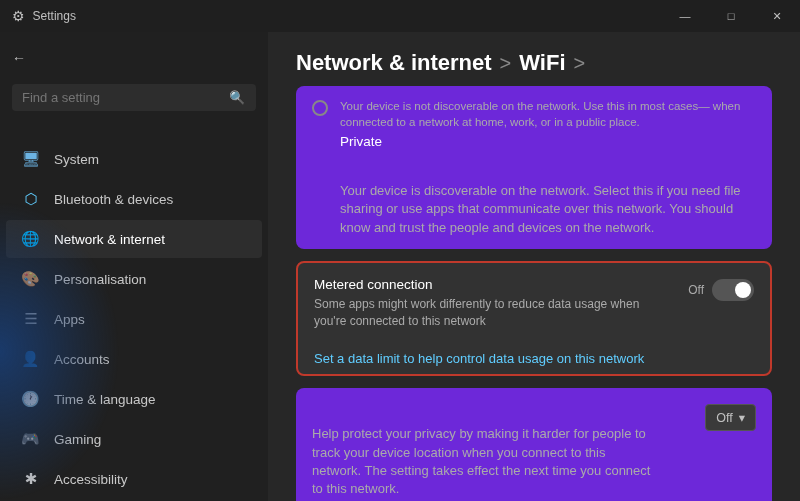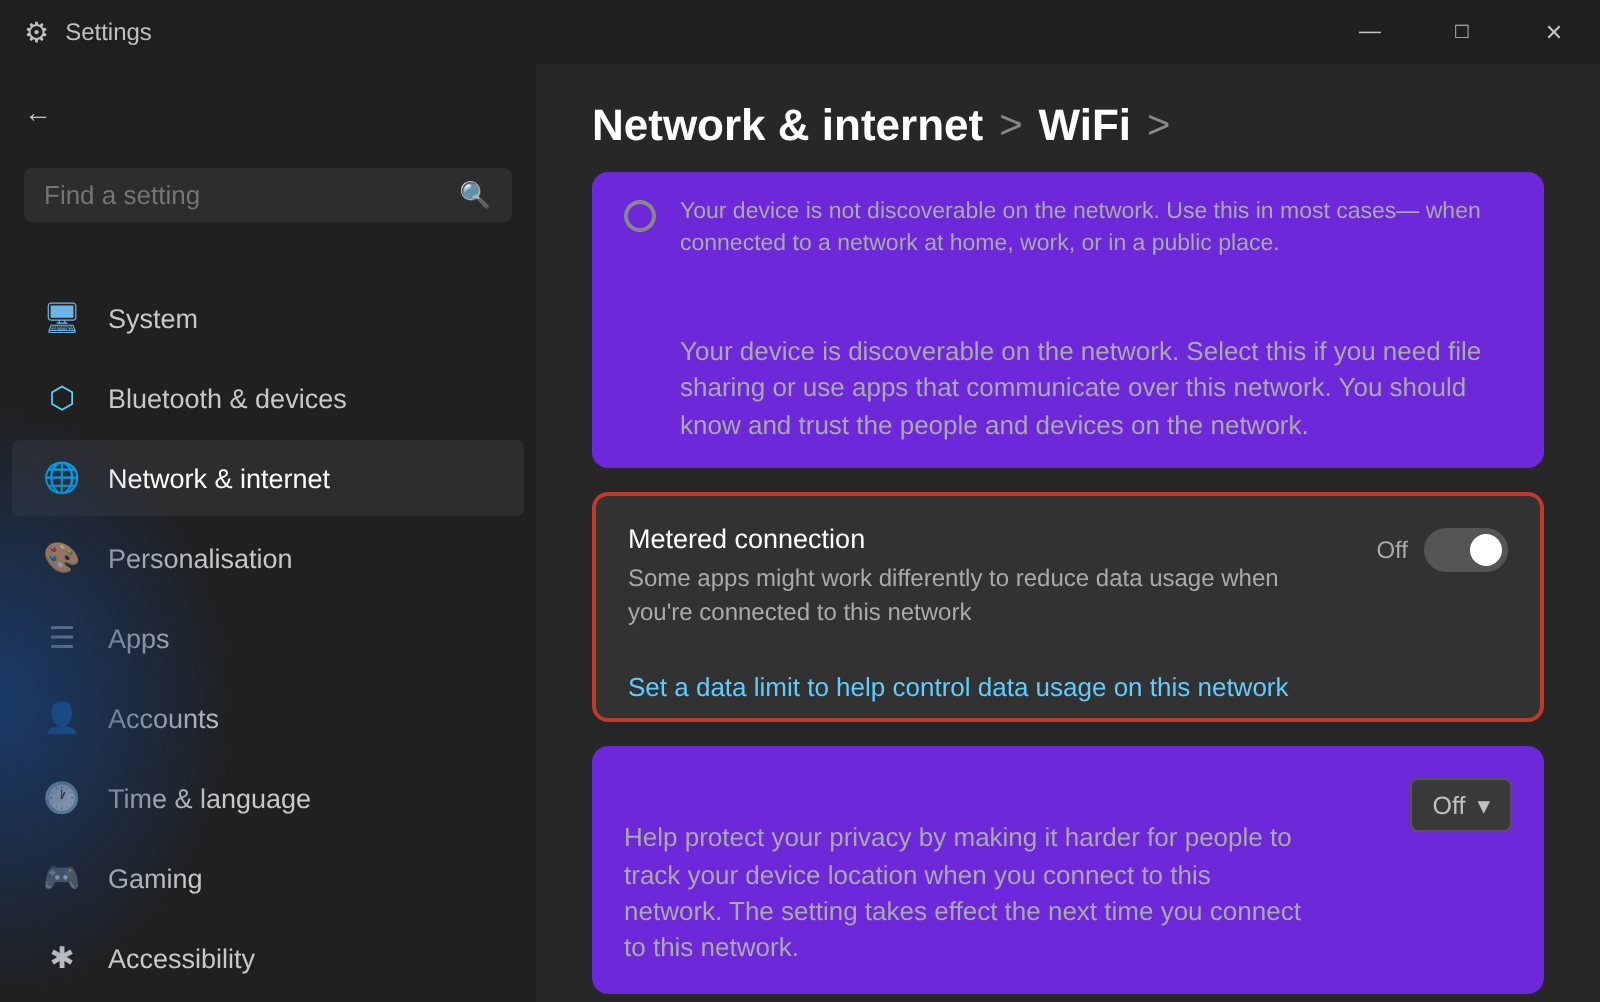--- a/index.html
+++ b/index.html
@@ -421,20 +421,21 @@
       </div>
     </div>
 
     <div class="content-scroll">
 
       <div class="section-card">
         <div class="private-section">
           <div class="radio-btn"></div>
           <div class="private-text">
             <div class="note-text" style="padding:0 0 4px 0; font-size:11.5px; color:#aaa;">Your device is not discoverable on the network. Use this in most cases— when connected to a network at home, work, or in a public place.</div>
+            <div class="title">Private</div>
             <div class="desc">Your device is discoverable on the network. Select this if you need file sharing or use apps that communicate over this network. You should know and trust the people and devices on the network.</div>
           </div>
         </div>
       </div>
 
       <div class="metered-card">
         <div class="metered-row">
           <div class="metered-info">
             <div class="title">Metered connection</div>
             <div class="desc">Some apps might work differently to reduce data usage when you're connected to this network</div>

